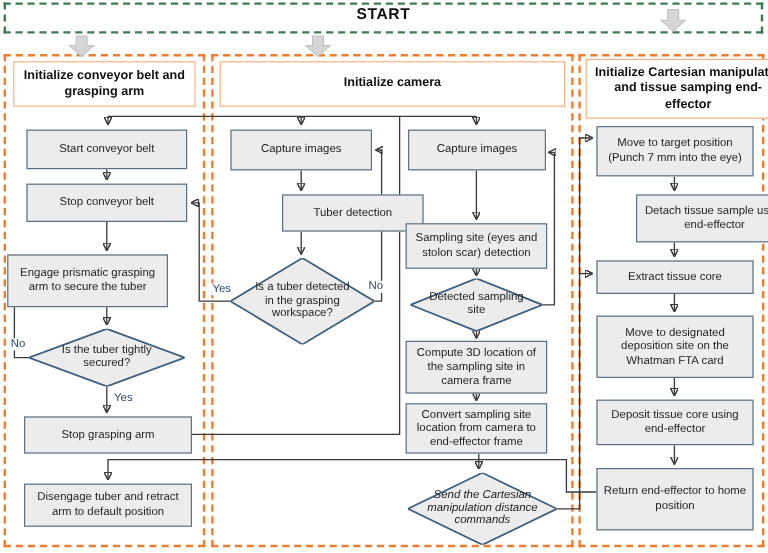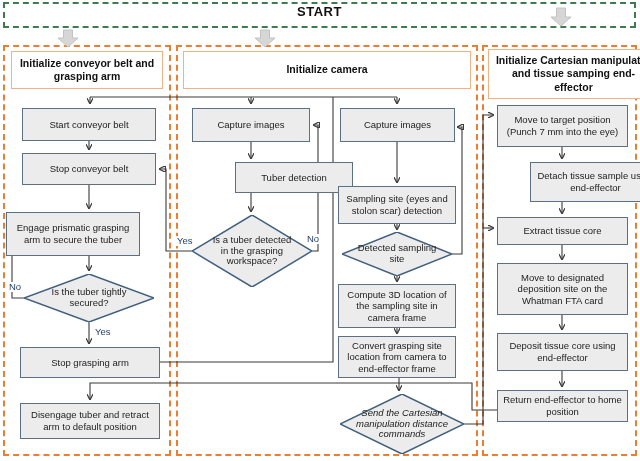--- a/index.html
+++ b/index.html
@@ -163,21 +163,21 @@
     <svg viewBox="0 0 100 50" preserveAspectRatio="none">
       <polygon points="50,0 100,25 50,50 0,25" fill="#ececec" stroke="#41607e" stroke-width="1.5" vector-effect="non-scaling-stroke"></polygon>
     </svg>
     <div class="dtext">Detected sampling site</div>
   </div>
 
   <div class="abs node" style="left:338px;top:284px;width:118px;height:44px;">
     <span>Compute 3D location of the sampling site in camera frame</span>
   </div>
   <div class="abs node" style="left:338px;top:336px;width:118px;height:42px;">
-    <span>Convert grasping site location from camera to end-effector frame</span>
+    <span>Convert sampling site location from camera to end-effector frame</span>
   </div>
 
   <div class="abs diamond" style="left:340px;top:394px;width:124px;height:60px;">
     <svg viewBox="0 0 100 50" preserveAspectRatio="none">
       <polygon points="50,0 100,25 50,50 0,25" fill="#ececec" stroke="#41607e" stroke-width="1.5" vector-effect="non-scaling-stroke"></polygon>
     </svg>
     <div class="dtext" style="padding:0 16px;font-style:italic;">Send the Cartesian manipulation distance commands</div>
   </div>
 
   <div class="abs node" style="left:497px;top:105px;width:131px;height:42px;">
@@ -188,17 +188,17 @@
   </div>
   <div class="abs node" style="left:497px;top:217px;width:131px;height:28px;">
     <span>Extract tissue core</span>
   </div>
   <div class="abs node" style="left:497px;top:263px;width:131px;height:52px;">
     <span>Move to designated deposition site on the Whatman FTA card</span>
   </div>
   <div class="abs node" style="left:497px;top:333px;width:131px;height:38px;">
     <span>Deposit tissue core using end-effector</span>
   </div>
-  <div class="abs node" style="left:497px;top:390px;width:131px;height:32px;">
+  <div class="abs node" style="left:497px;top:390px;width:131px;height:52px;">
     <span>Return end-effector to home position</span>
   </div>
 
 </div>
 
 </body></html>

